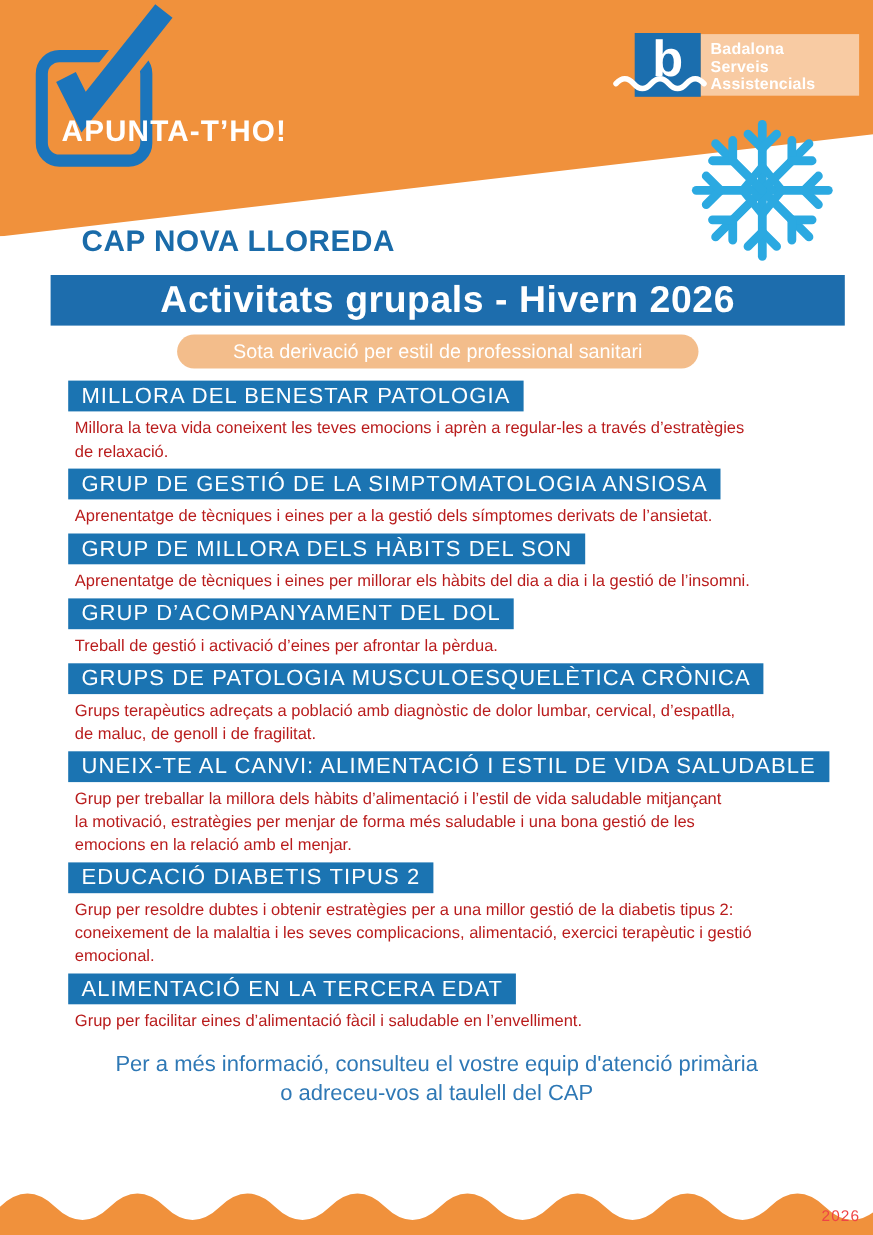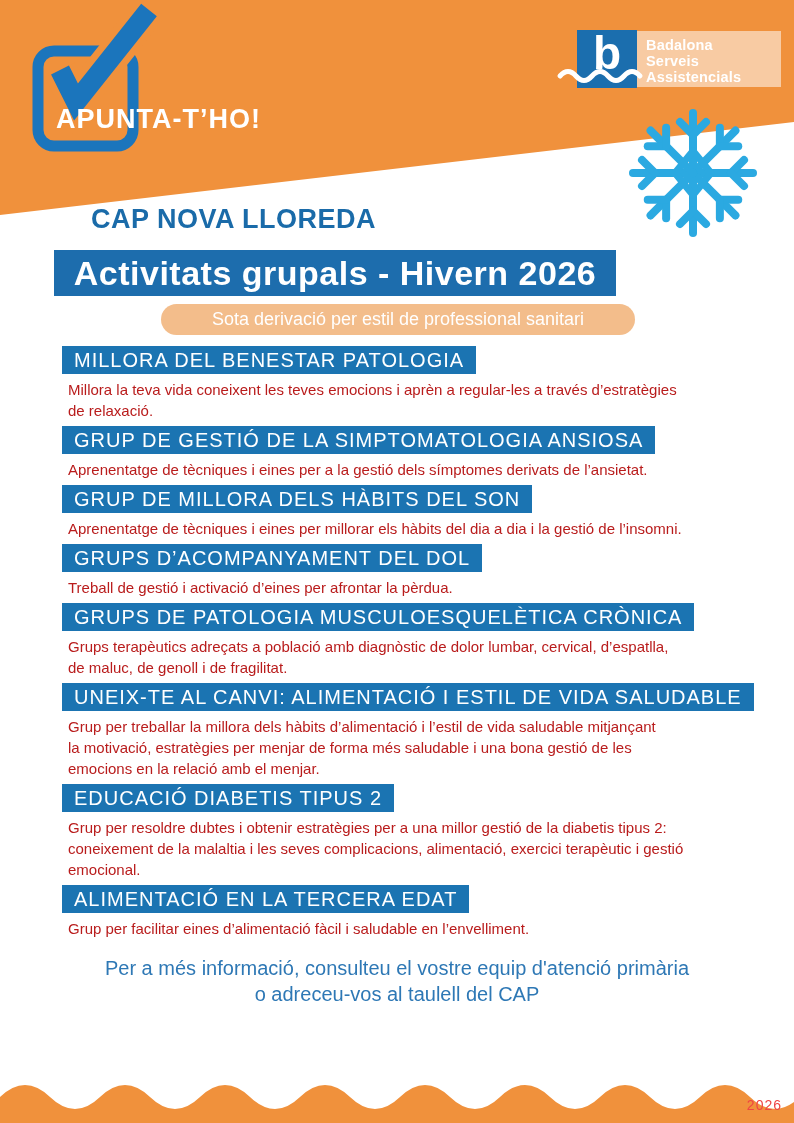--- a/index.html
+++ b/index.html
@@ -20,24 +20,24 @@
   .bsa-square{position:relative;width:60px;height:58px;background:var(--logo-blue,#1B6EAE);}
   .bsa-b{position:absolute;left:0;right:0;top:-6px;text-align:center;font-size:46px;
          font-weight:bold;color:#fff;line-height:58px;}
   .bsa-wave{position:absolute;left:-20px;bottom:5px;overflow:visible;}
   .bsa-text{width:144px;height:56px;background:var(--peach,#F8CBA3);margin-top:1px;
             padding:6px 0 0 9px;box-sizing:border-box;}
   .bsa-text div{font-size:14.5px;font-weight:bold;color:#fff;line-height:16px;letter-spacing:.2px;}
 
   .snowflake{position:absolute;left:623px;top:103px;color:var(--sky,#2BA9E1);}
 
-  .cap-name{position:absolute;left:91px;top:204px;font-size:27px;font-weight:bold;
+  .cap-name{position:absolute;left:74px;top:204px;font-size:27px;font-weight:bold;
             color:var(--title-blue,#1A6BA9);letter-spacing:.5px;white-space:nowrap;}
 
-  .banner{position:absolute;left:54px;top:250px;width:562px;height:46px;
+  .banner{position:absolute;left:46px;top:250px;width:722px;height:46px;
           background:var(--banner-blue,#1D6DAD);color:#fff;font-size:34px;font-weight:bold;
           text-align:center;line-height:46px;letter-spacing:.5px;white-space:nowrap;}
 
   .pill{position:absolute;left:161px;top:304px;width:474px;height:31px;border-radius:16px;
         background:var(--pill-orange,#F3BD8B);color:#fff;font-size:18px;text-align:center;
         line-height:31px;white-space:nowrap;}
 
   .content{position:absolute;left:62px;top:346px;width:700px;}
   .sec{margin:0;}
   .sec-bar{display:inline-block;margin:0;background:var(--bar-blue,#1B74B2);color:#fff;
@@ -118,21 +118,21 @@
       <h2 class="sec-bar">GRUP DE GESTIÓ DE LA SIMPTOMATOLOGIA ANSIOSA</h2>
       <p class="sec-body">Aprenentatge de tècniques i eines per a la gestió dels símptomes derivats de l’ansietat.</p>
     </section>
 
     <section class="sec">
       <h2 class="sec-bar">GRUP DE MILLORA DELS HÀBITS DEL SON</h2>
       <p class="sec-body">Aprenentatge de tècniques i eines per millorar els hàbits del dia a dia i la gestió de l’insomni.</p>
     </section>
 
     <section class="sec">
-      <h2 class="sec-bar">GRUPS D’ACOMPANYAMENT DEL DOL</h2>
+      <h2 class="sec-bar">GRUP D’ACOMPANYAMENT DEL DOL</h2>
       <p class="sec-body">Treball de gestió i activació d’eines per afrontar la pèrdua.</p>
     </section>
 
     <section class="sec">
       <h2 class="sec-bar">GRUPS DE PATOLOGIA MUSCULOESQUELÈTICA CRÒNICA</h2>
       <p class="sec-body">Grups terapèutics adreçats a població amb diagnòstic de dolor lumbar, cervical, d’espatlla,
 de maluc, de genoll i de fragilitat.</p>
     </section>
 
     <section class="sec">

